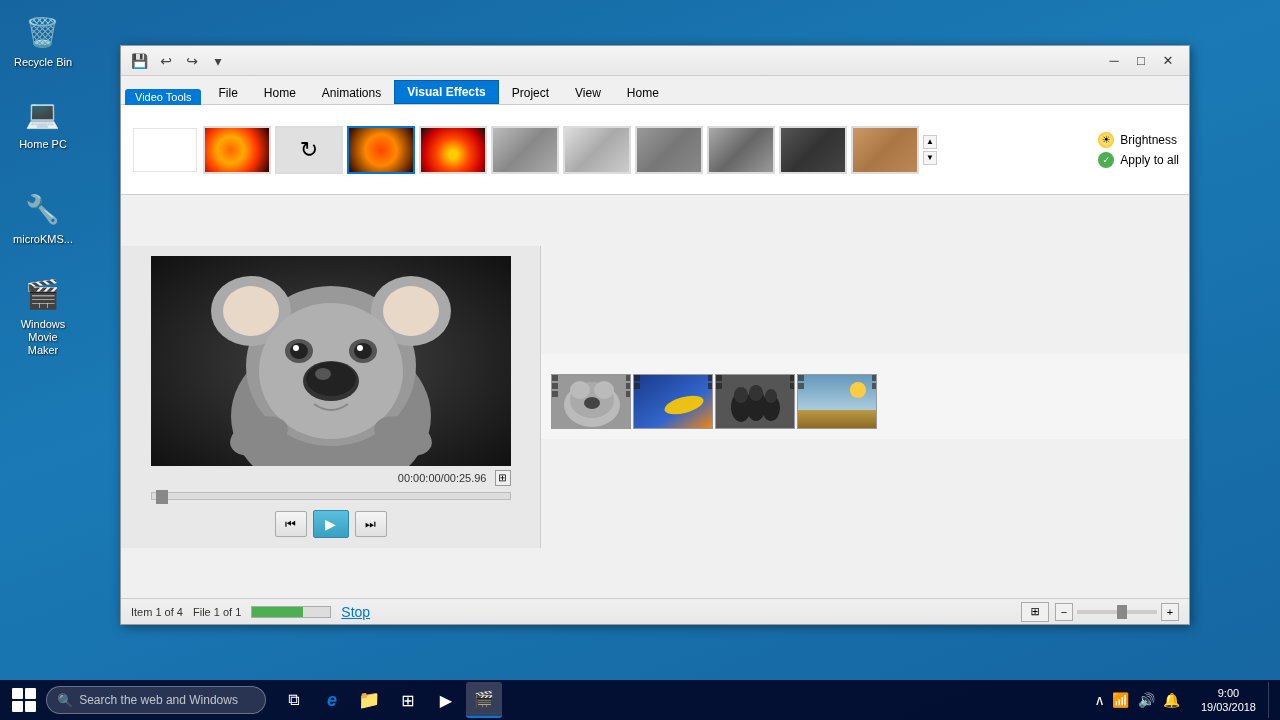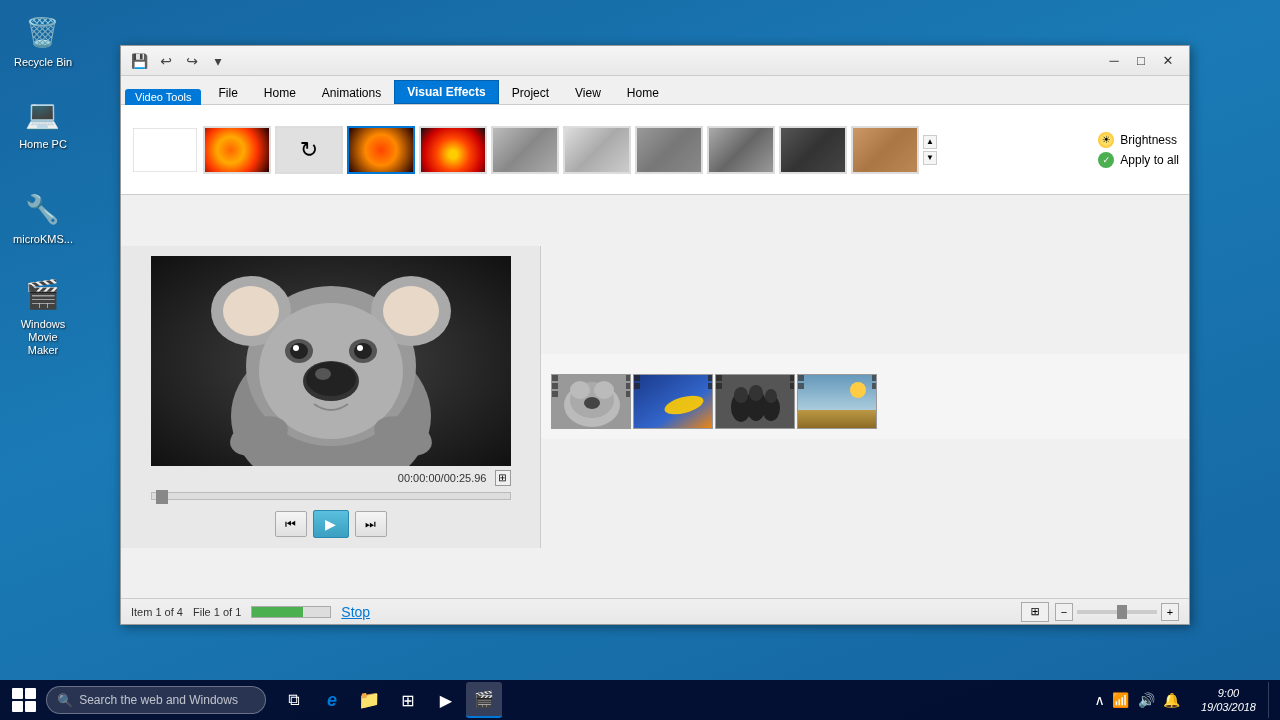--- a/index.html
+++ b/index.html
@@ -557,21 +557,20 @@
     }
     .clock {
       display: flex;
       flex-direction: column;
       align-items: center;
       color: white;
       font-size: 11px;
       padding: 0 8px;
       cursor: pointer;
       line-height: 1.3;
-      font-style: italic;
     }
     .show-desktop {
       width: 6px;
       height: 36px;
       border-left: 1px solid rgba(255,255,255,0.2);
       cursor: pointer;
     }
   </style>
 </head>
 <body>

